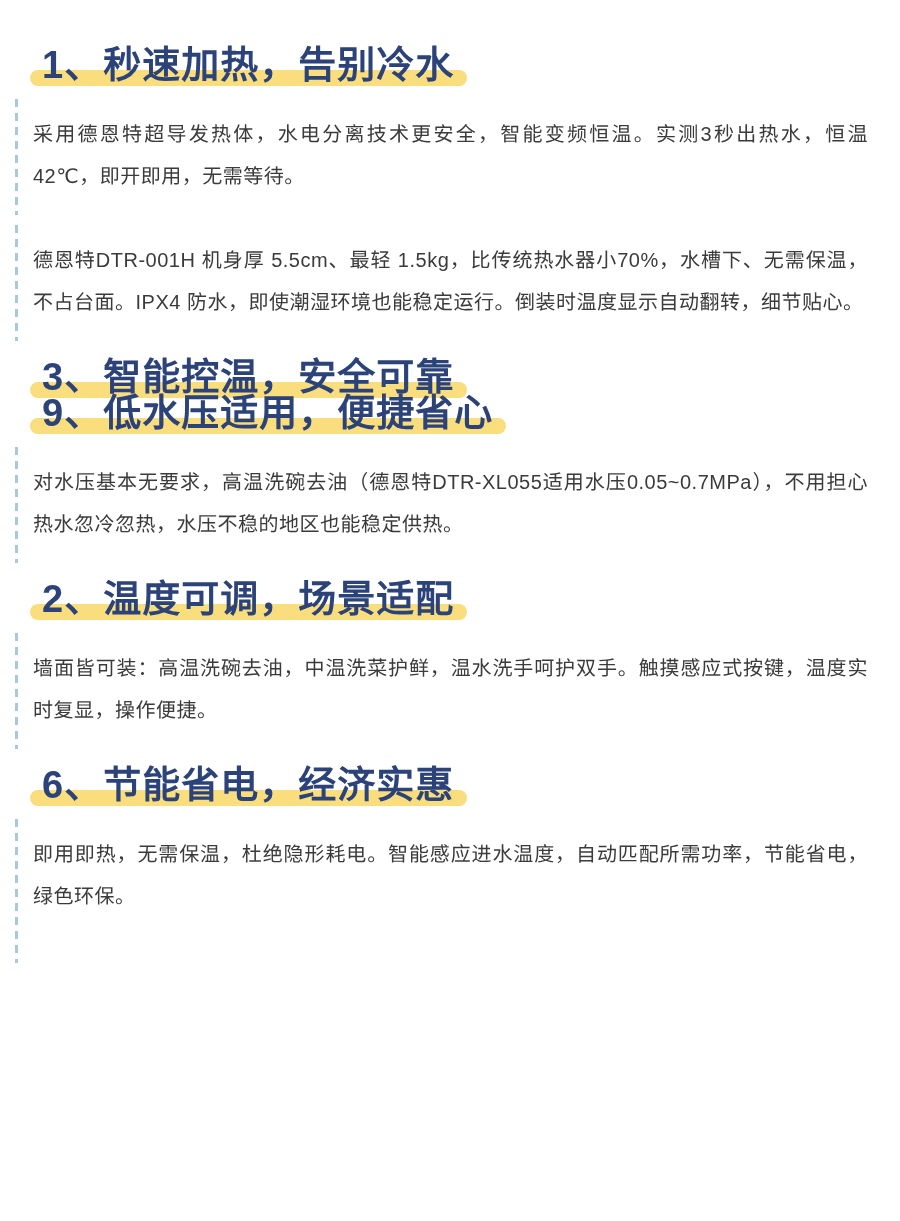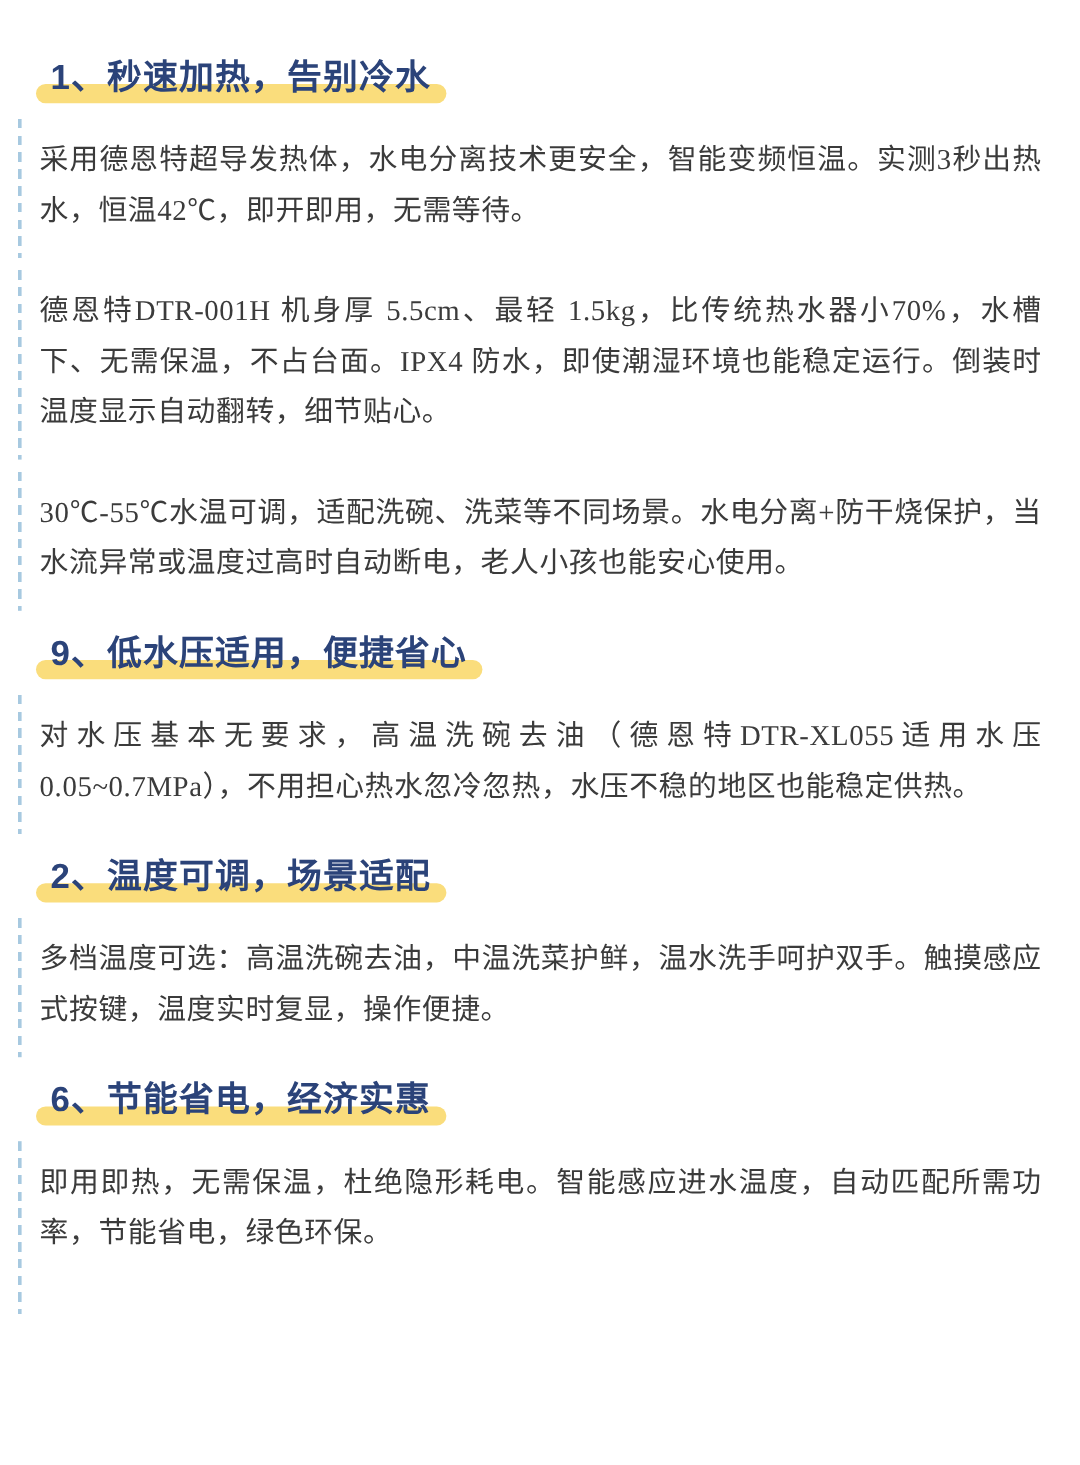--- a/index.html
+++ b/index.html
@@ -19,21 +19,21 @@
     background:var(--bg);
     overflow:hidden;
     padding-top:47px;
     font-family:"Liberation Sans","DejaVu Sans",sans-serif;
   }
   .section{display:block;}
   .heading{
     position:relative;
     width:fit-content;
     margin-left:42px;
-    font-size:29px;
+    font-size:38px;
     font-weight:bold;
     line-height:36px;
     color:var(--navy);
     letter-spacing:1px;
     white-space:nowrap;
   }
   .hl-bar{
     position:absolute;
     left:-12px;
     right:-13px;
@@ -58,28 +58,27 @@
     bottom:-12px;
     width:3px;
     background:repeating-linear-gradient(
       to bottom,
       var(--dash) 0 8px,
       transparent 8px 14px
     );
   }
   .section:last-child .dash-line{bottom:-40px;}
   .para-text{
-    font-size:24px;
+    font-size:20px;
     line-height:42px;
     padding:6px 0;
     color:var(--body);
     text-align:justify;
     text-justify:inter-character;
     letter-spacing:0.5px;
-    font-family:Liberation Serif, serif;
   }
 </style>
 </head>
 <body>
 
 <div class="page">
 
   <div class="section">
     <div class="heading">
       <span class="hl-bar"></span>
@@ -92,23 +91,23 @@
   </div>
 
   <div class="section">
     <div class="para-wrap">
       <span class="dash-line"></span>
       <p class="para-text">德恩特DTR-001H 机身厚 5.5cm、最轻 1.5kg，比传统热水器小70%，水槽下、无需保温，不占台面。IPX4 防水，即使潮湿环境也能稳定运行。倒装时温度显示自动翻转，细节贴心。</p>
     </div>
   </div>
 
   <div class="section">
-    <div class="para-wrap">
-      <span class="dash-line"></span>
-      <p class="para-text">30℃-55℃水温可调，适配洗碗、洗菜等不同场景。水电分离+防干烧保护，当水流异常或温度过高时自动断电，老人小孩也能安心使用。</p>
+    <div class="heading">
+      <span class="hl-bar"></span>
+      <span class="heading-text">3、智能控温，安全可靠</span>
     </div>
   </div>
 
   <div class="section">
     <div class="heading">
       <span class="hl-bar"></span>
       <span class="heading-text">9、低水压适用，便捷省心</span>
     </div>
     <div class="para-wrap">
       <span class="dash-line"></span>
@@ -116,21 +115,21 @@
     </div>
   </div>
 
   <div class="section">
     <div class="heading">
       <span class="hl-bar"></span>
       <span class="heading-text">2、温度可调，场景适配</span>
     </div>
     <div class="para-wrap">
       <span class="dash-line"></span>
-      <p class="para-text">多档温度可选：高温洗碗去油，中温洗菜护鲜，温水洗手呵护双手。触摸感应式按键，温度实时复显，操作便捷。</p>
+      <p class="para-text">墙面皆可装：高温洗碗去油，中温洗菜护鲜，温水洗手呵护双手。触摸感应式按键，温度实时复显，操作便捷。</p>
     </div>
   </div>
 
   <div class="section">
     <div class="heading">
       <span class="hl-bar"></span>
       <span class="heading-text">6、节能省电，经济实惠</span>
     </div>
     <div class="para-wrap">
       <span class="dash-line"></span>

